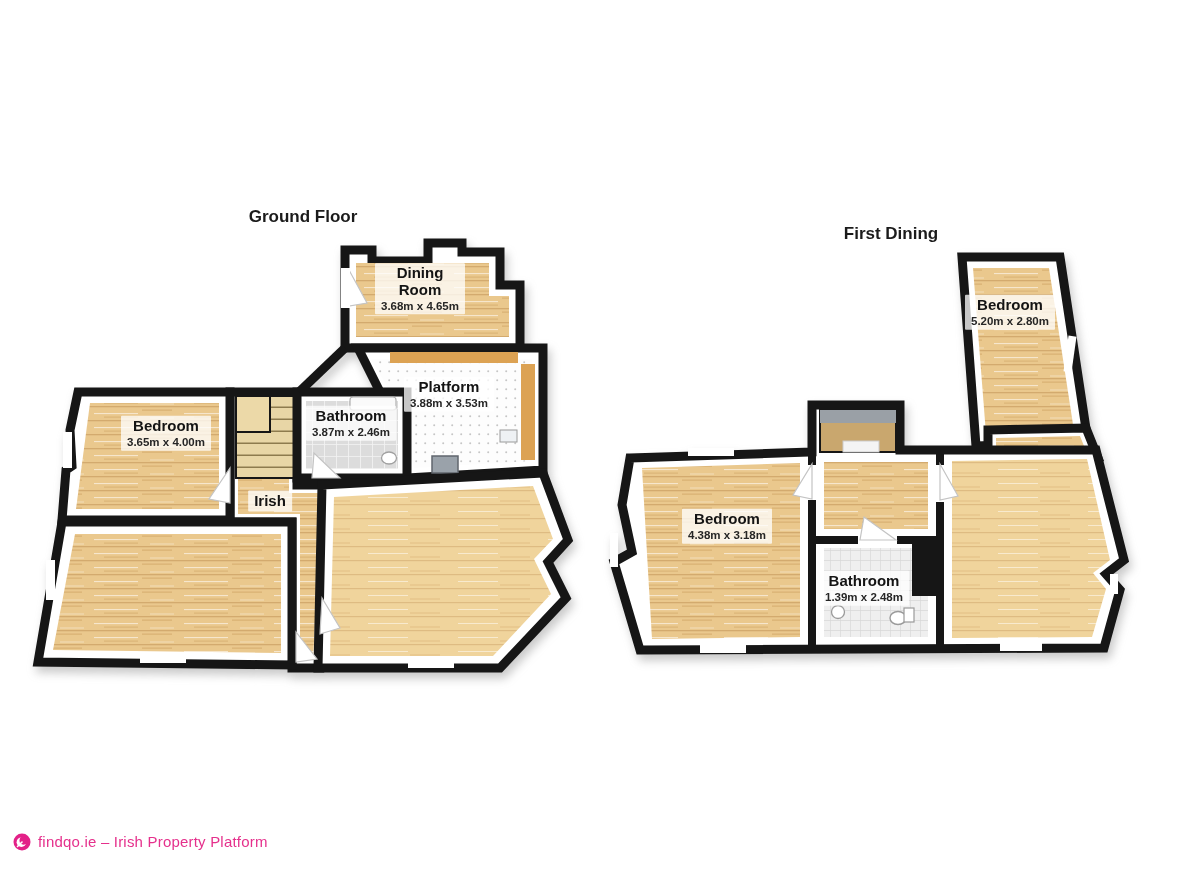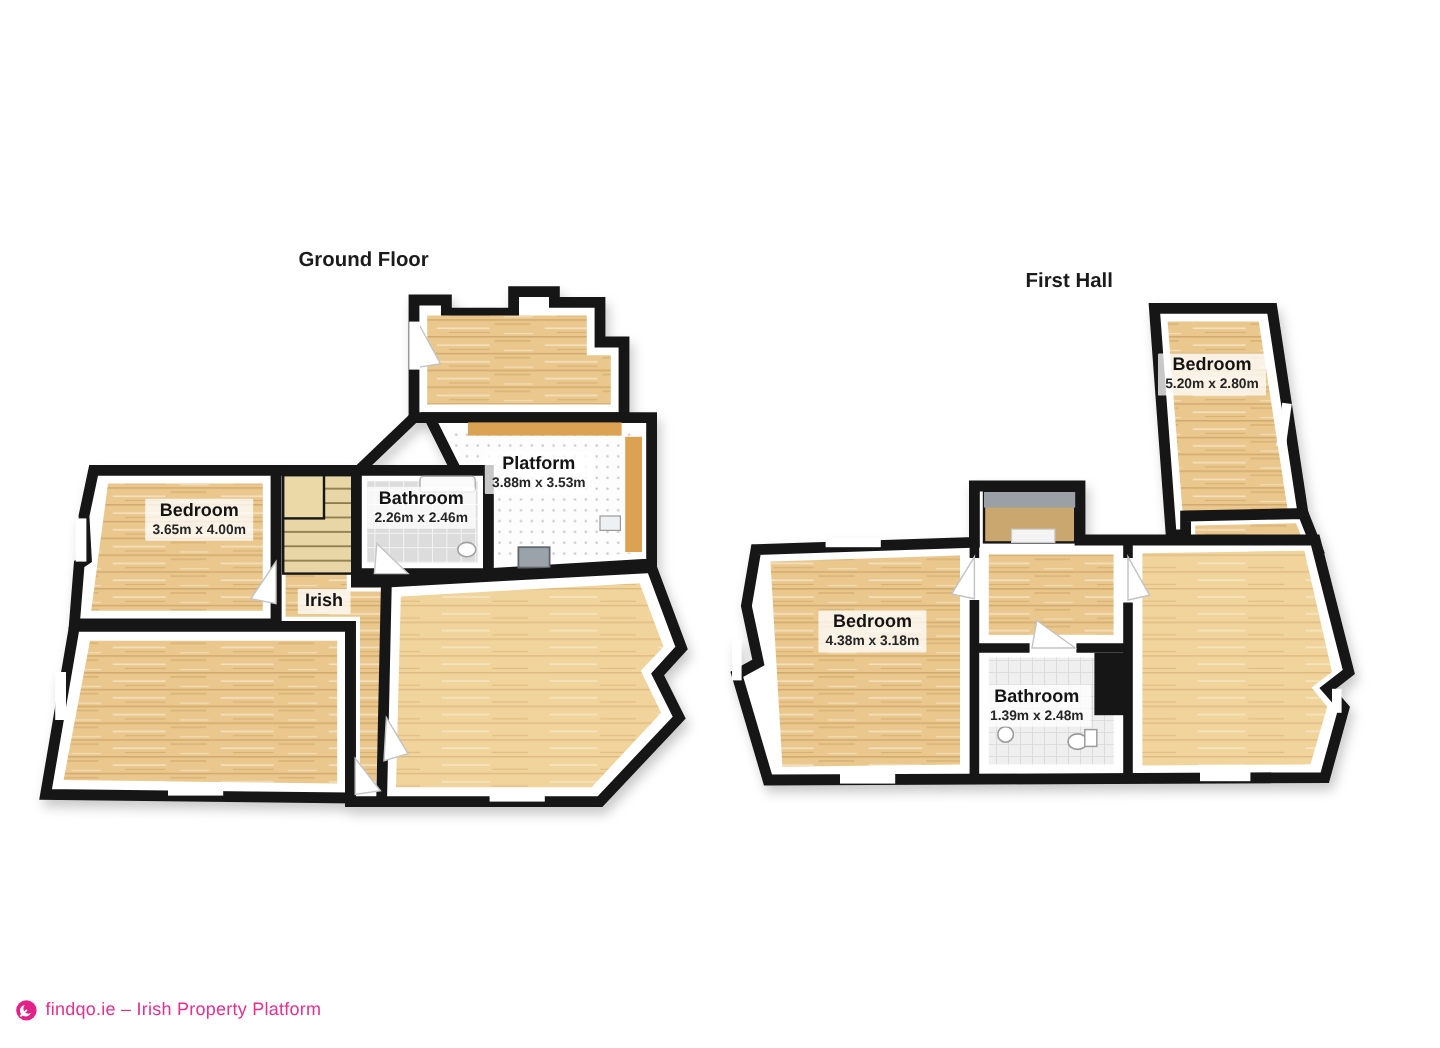--- a/index.html
+++ b/index.html
@@ -181,31 +181,35 @@
           <rect x="1000" y="642" width="42" height="9"></rect>
           <rect x="1110" y="574" width="8" height="20"></rect>
         </g>
       </g>
 
       <rect x="1066" y="336" width="8" height="36" fill="#ffffff" transform="rotate(8 1070 354)"></rect>
     </g>
   </svg>
 
   <div class="floor-title" style="left:303px;top:207px">Ground Floor</div>
-  <div class="floor-title" style="left:891px;top:224px">First Hall</div>
-
+  <div class="floor-title" style="left:891px;top:224px">First Dining</div>
+
+  <div class="room-label" style="left:420px;top:289px">
+    <span class="rname wrap2">Dining Room</span>
+    <span class="rdims">3.68m x 4.65m</span>
+  </div>
 
   <div class="room-label" style="left:449px;top:394px">
     <span class="rname">Platform</span>
     <span class="rdims">3.88m x 3.53m</span>
   </div>
 
   <div class="room-label" style="left:351px;top:423px">
     <span class="rname">Bathroom</span>
-    <span class="rdims">2.26m x 2.46m</span>
+    <span class="rdims">3.87m x 2.46m</span>
   </div>
 
   <div class="room-label" style="left:166px;top:433px">
     <span class="rname">Bedroom</span>
     <span class="rdims">3.65m x 4.00m</span>
   </div>
 
   <div class="room-label" style="left:270px;top:501px">
     <span class="rname">Irish</span>
   </div>

